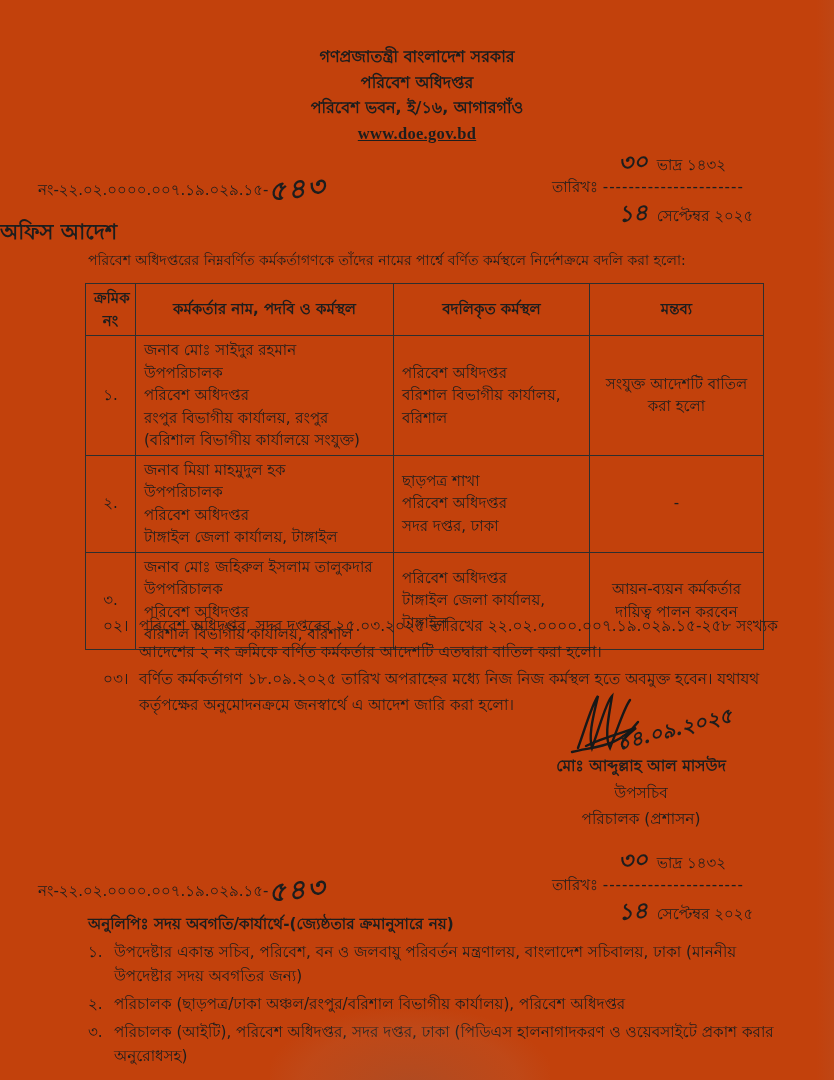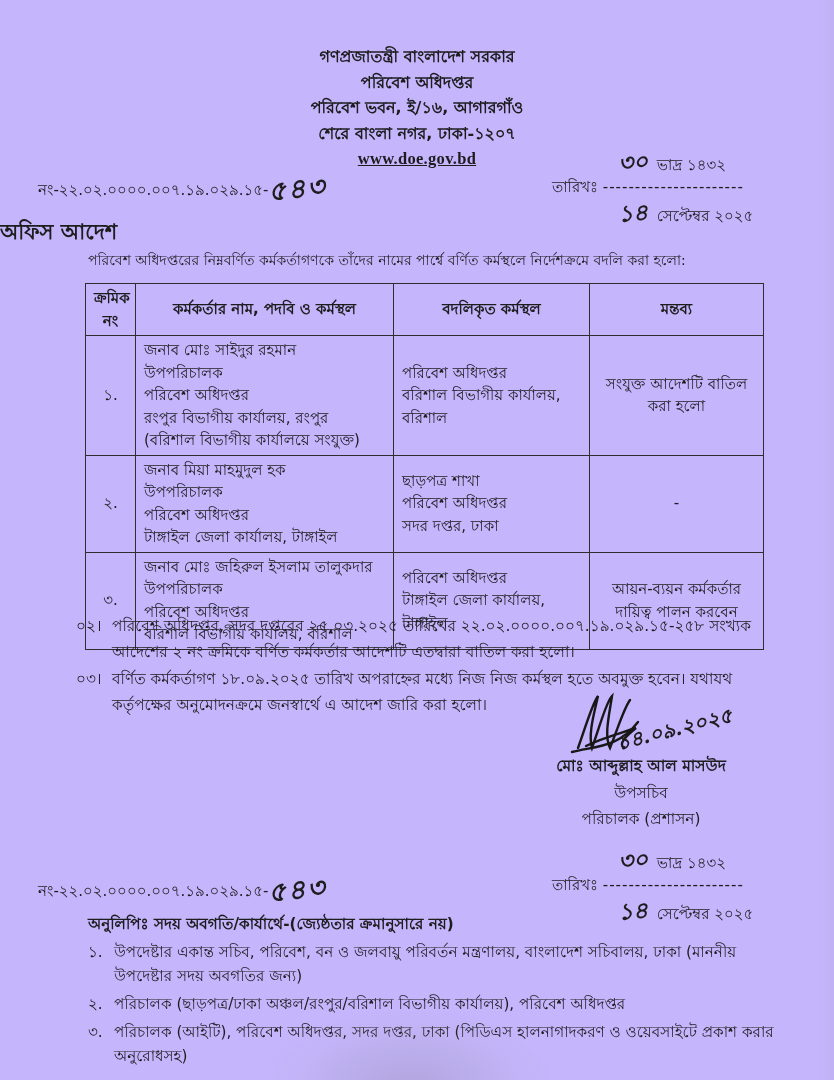--- a/index.html
+++ b/index.html
@@ -1,18 +1,18 @@
 <!DOCTYPE html>
 <html lang="bn"><head>
 <meta charset="utf-8">
 <style>
   html,body{margin:0;padding:0;background:#d9d9d9;}
   .page{
     position:relative;width:834px;height:1080px;margin:0 auto;
-    background:#c4b5fd;color:#1d1d1d;overflow:hidden;
+    background:#c2410c;color:#1d1d1d;overflow:hidden;
     font-family:"DejaVu Sans","Liberation Sans",sans-serif;
   }
   
   .letterhead{position:absolute;top:44px;left:0;width:100%;text-align:center;
     font-size:16px;font-weight:600;line-height:1.6;}
   .website{font-family:Liberation Serif, serif;font-weight:700;
     text-decoration:underline;font-size:16.5px;letter-spacing:.3px;}
   
   .memo-number{position:absolute;left:38px;font-size:15px;white-space:nowrap;}
   .memo-number .hand-serial{display:inline-block;font-size:27px;font-weight:700;
@@ -37,21 +37,21 @@
     width:678px;table-layout:fixed;font-size:15px;}
   table.transfer th,table.transfer td{border:1.4px solid #2e2e2e;padding:3px 8px;
     vertical-align:middle;line-height:1.5;}
   table.transfer th{font-weight:600;text-align:center;height:42px;}
   .col-sl{width:50px;} .col-name{width:258px;} .col-station{width:196px;} .col-remarks{width:174px;}
   td.sl{text-align:center;}
   td.remarks{text-align:center;}
   tr.r1 td{height:96px;} tr.r2 td{height:88px;} tr.r3 td{height:86px;}
   .cell-line{display:block;}
   
-  .paras{position:absolute;top:614px;left:76px;width:696px;font-size:15.3px;line-height:1.68;}
+  .paras{position:absolute;top:614px;left:103px;width:696px;font-size:15.3px;line-height:1.68;}
   .para{display:flex;margin-bottom:2px;}
   .para .pnum{flex:0 0 36px;}
   .para .ptext{flex:1;}
   
   .sigblock{position:absolute;top:688px;right:58px;width:270px;text-align:center;}
   .scribble{position:relative;height:70px;}
   .scribble svg{position:absolute;left:60px;top:0;}
   .sig-date{position:absolute;left:110px;top:26px;font-size:20px;font-weight:700;
     font-family:"DejaVu Serif",serif;font-style:italic;transform:rotate(-14deg);
     white-space:nowrap;}
@@ -72,21 +72,20 @@
 </style>
 </head>
 <body>
 
 <div class="page">
 
   <div class="letterhead">
     <div>গণপ্রজাতন্ত্রী বাংলাদেশ সরকার</div>
     <div>পরিবেশ অধিদপ্তর</div>
     <div>পরিবেশ ভবন, ই/১৬, আগারগাঁও</div>
-    <div>শেরে বাংলা নগর, ঢাকা-১২০৭</div>
     <div class="website">www.doe.gov.bd</div>
   </div>
 
   <div class="memo-number memo1">
     <span>নং-২২.০২.০০০০.০০৭.১৯.০২৯.১৫-</span><span class="hand-serial">৫৪৩</span>
   </div>
 
   <div class="dateblock date1">
     <div class="row-a">
       <span class="hand-day">৩০</span>

